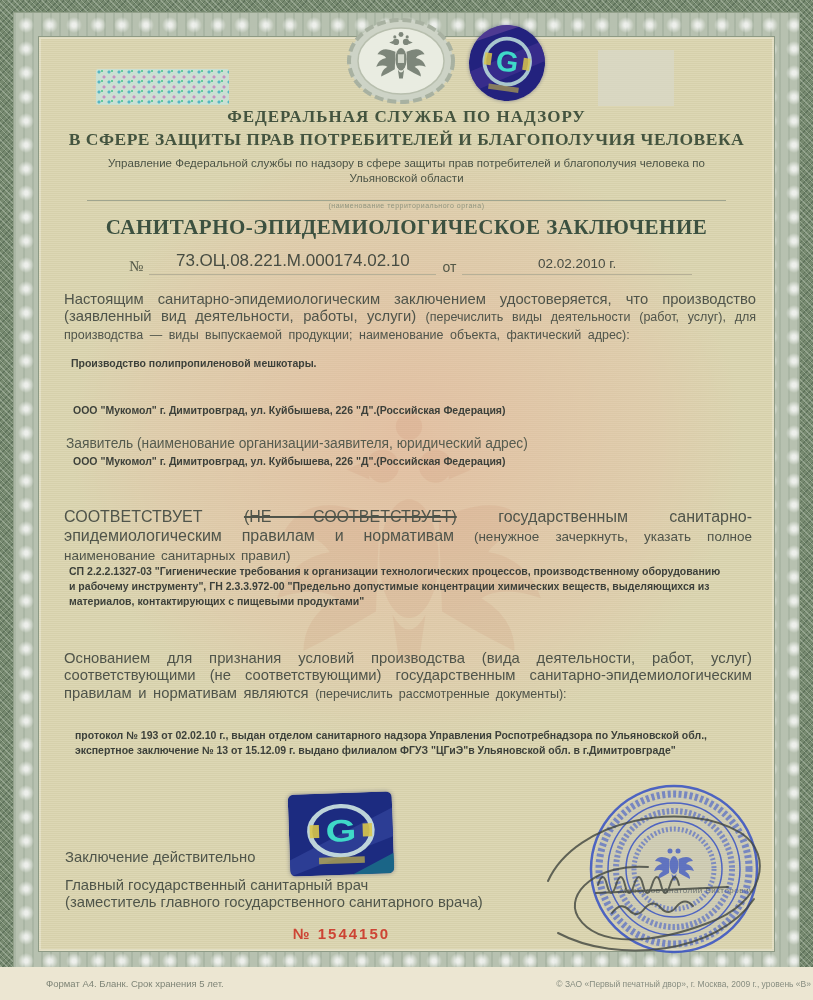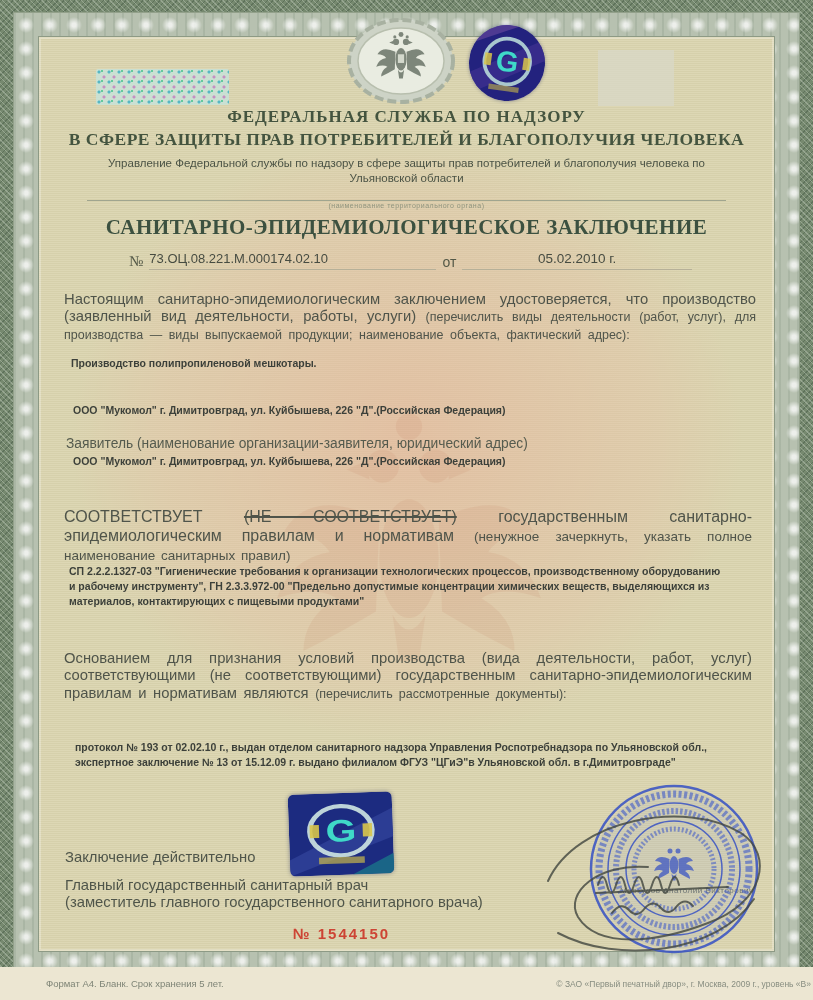--- a/index.html
+++ b/index.html
@@ -25,37 +25,37 @@
   
   .serifhead{font-family:"Liberation Serif",serif;font-weight:bold;color:#44543f;text-align:center;}
   .h1{left:0;right:0;top:70px;font-size:17px;letter-spacing:1px;}
   .h2{left:0;right:0;top:92px;font-size:17.5px;letter-spacing:.5px;}
   .dept{left:48px;right:48px;top:119px;font-size:11.5px;color:#4b5345;text-align:center;line-height:1.3;}
   .orgrule{left:48px;right:48px;top:163px;border-top:1px solid #a0a58f;height:0;}
   .orgcap{left:0;right:0;top:165px;text-align:center;font-size:7px;color:#8f947e;letter-spacing:.5px;}
   .title{left:0;right:0;top:178px;font-size:21px;letter-spacing:.5px;color:#3c5140;}
   .numline{left:88px;right:82px;top:214px;display:flex;align-items:flex-end;color:#4a4f45;}
   .numlabel{font-family:"Liberation Serif",serif;font-size:15px;color:#535847;padding:0 6px 0 2px;}
-  .numslot{flex:1.25;border-bottom:1px solid #b6b098;font-size:13px;padding-bottom:3px;color:#474c42;}
+  .numslot{flex:1.25;border-bottom:1px solid #b6b098;text-align:center;font-size:17px;padding-bottom:3px;color:#474c42;}
   .dateslot{flex:1;border-bottom:1px solid #b6b098;text-align:center;font-size:13.5px;padding-bottom:3px;color:#474c42;}
   .fromlabel{font-family:Liberation Sans, sans-serif;font-size:14px;color:#535847;padding:0 6px;}
   .para{color:#4f544a;text-align:justify;line-height:1.18;}
   .para .note{font-size:12.5px;}
   .p1{left:25px;right:18px;top:254px;font-size:14.8px;word-spacing:3px;}
   .filled{color:#3c403a;font-weight:bold;font-size:10.5px;line-height:1.45;}
   .prod{left:32px;right:60px;top:319px;}
   .addr1{left:34px;right:60px;top:366px;}
   .applbl{left:27px;right:30px;top:399px;font-size:13.8px;color:#555b4e;}
   .addr2{left:34px;right:60px;top:417px;}
   .p2{left:25px;right:22px;top:471px;font-size:16px;word-spacing:5px;}
   .p2 .note{font-size:13.5px;word-spacing:2px;}
   .strike{text-decoration:line-through;text-decoration-thickness:1.5px;}
   .rules{left:30px;right:46px;top:527px;font-weight:bold;}
   .p3{left:25px;right:22px;top:613px;font-size:14.8px;word-spacing:2.5px;}
-  .docs{left:36px;right:34px;top:691px;margin-top:12px;}
+  .docs{left:36px;right:34px;top:691px;}
   .valid{left:26px;top:812px;font-size:14.8px;color:#4f554a;}
   .chief1{left:26px;top:840px;font-size:14.8px;color:#4f554a;}
   .chief2{left:26px;top:857px;font-size:14.8px;color:#4f554a;}
   .signer{left:540px;top:849px;font-size:8px;color:#6f746a;letter-spacing:.5px;z-index:1;margin-left:41px;}
   .serial{left:0;right:130px;top:888px;text-align:center;color:#cd4434;font-weight:bold;
           font-size:15px;letter-spacing:2px;z-index:1;}
   
   .holo-strip{left:57px;top:32px;width:133px;height:36px;border-radius:2px;opacity:.9;
     background-color:rgba(198,228,221,.85);
     background-image:
@@ -125,21 +125,21 @@
     <div class="abs serifhead h2">В СФЕРЕ ЗАЩИТЫ ПРАВ ПОТРЕБИТЕЛЕЙ И БЛАГОПОЛУЧИЯ  ЧЕЛОВЕКА</div>
     <div class="abs orgrule"></div>
     <div class="abs orgcap">(наименование территориального органа)</div>
 
     <div class="abs serifhead title">САНИТАРНО-ЭПИДЕМИОЛОГИЧЕСКОЕ ЗАКЛЮЧЕНИЕ</div>
 
     <div class="abs numline">
       <span class="numlabel">№</span>
       <span class="numslot">73.ОЦ.08.221.М.000174.02.10</span>
       <span class="fromlabel">от</span>
-      <span class="dateslot">05.02.2010 г.</span>
+      <span class="dateslot">02.02.2010 г.</span>
     </div>
 
     <svg class="abs watermark" viewBox="0 0 100 100">
       <g fill="#b4593a">
         <ellipse cx="50" cy="52" rx="9" ry="18"></ellipse>
         <path d="M41 40 Q20 30 12 44 Q22 44 26 50 Q14 52 10 64 Q22 60 28 64 Q18 70 18 80 Q30 74 40 68 Z"></path>
         <path d="M59 40 Q80 30 88 44 Q78 44 74 50 Q86 52 90 64 Q78 60 72 64 Q82 70 82 80 Q70 74 60 68 Z"></path>
         <circle cx="42" cy="24" r="5"></circle>
           <circle cx="58" cy="24" r="5"></circle>
         <path d="M38 22 l-7 3 7 3 z"></path>

